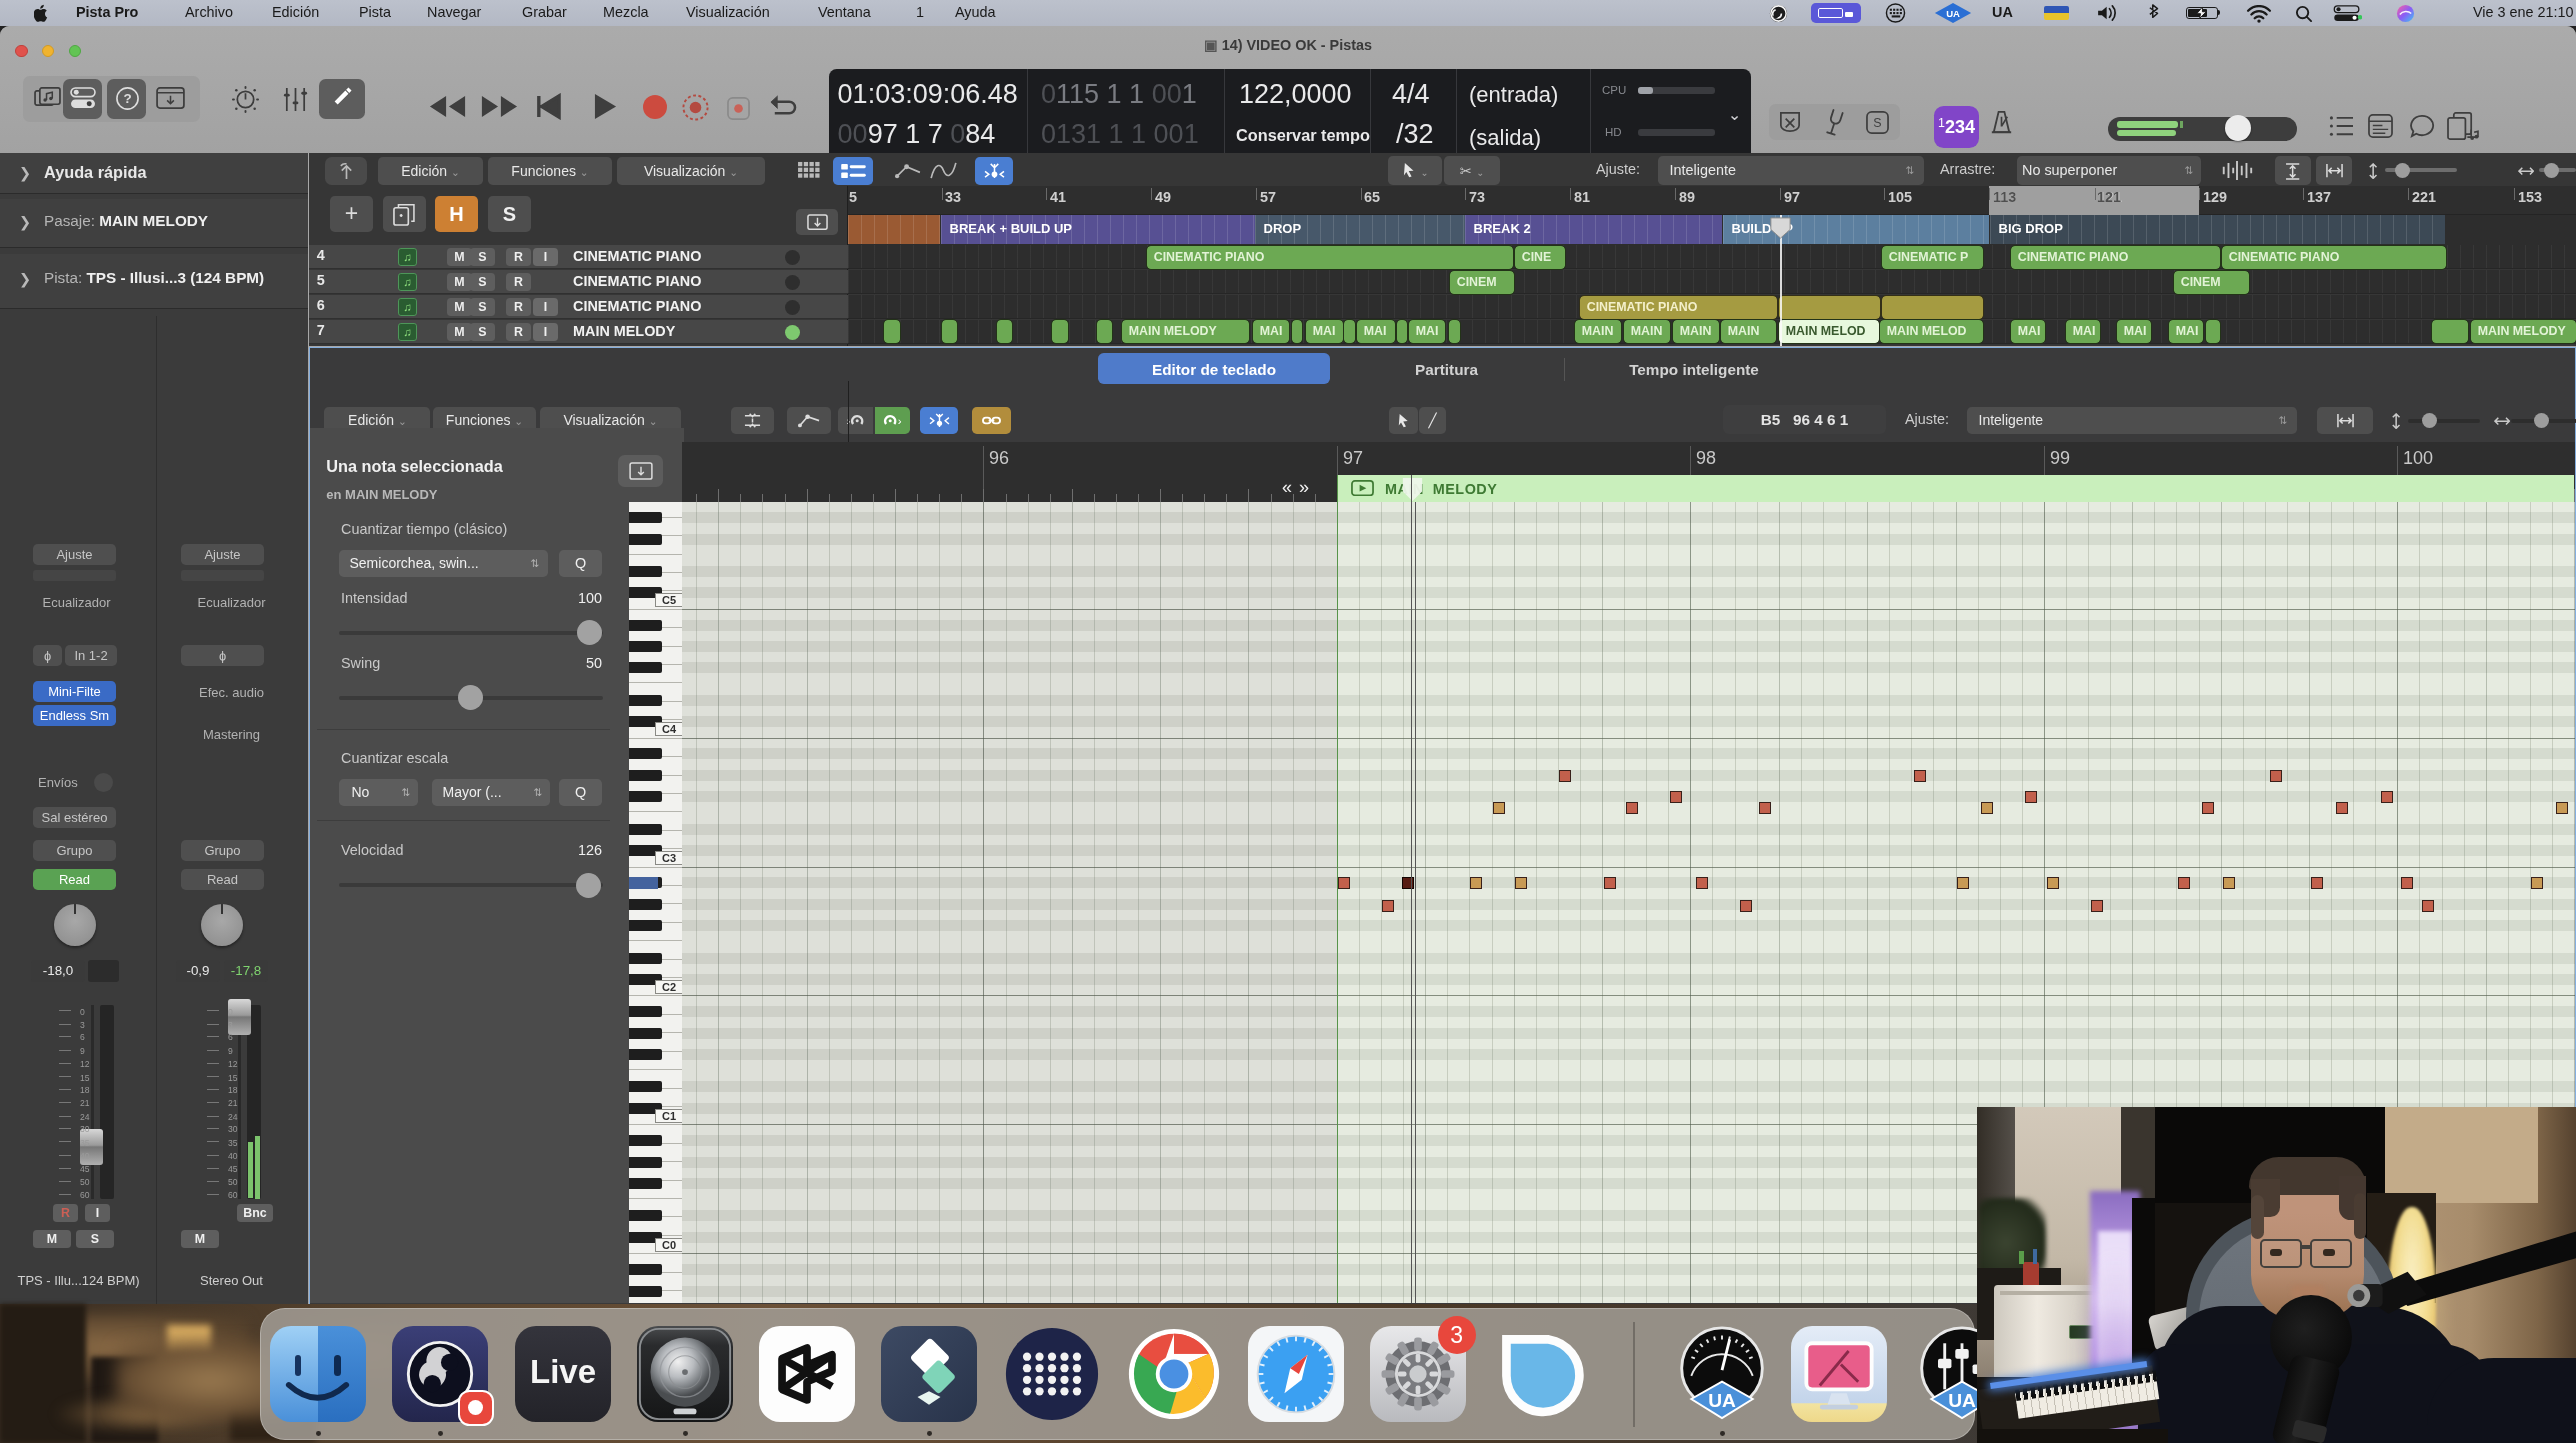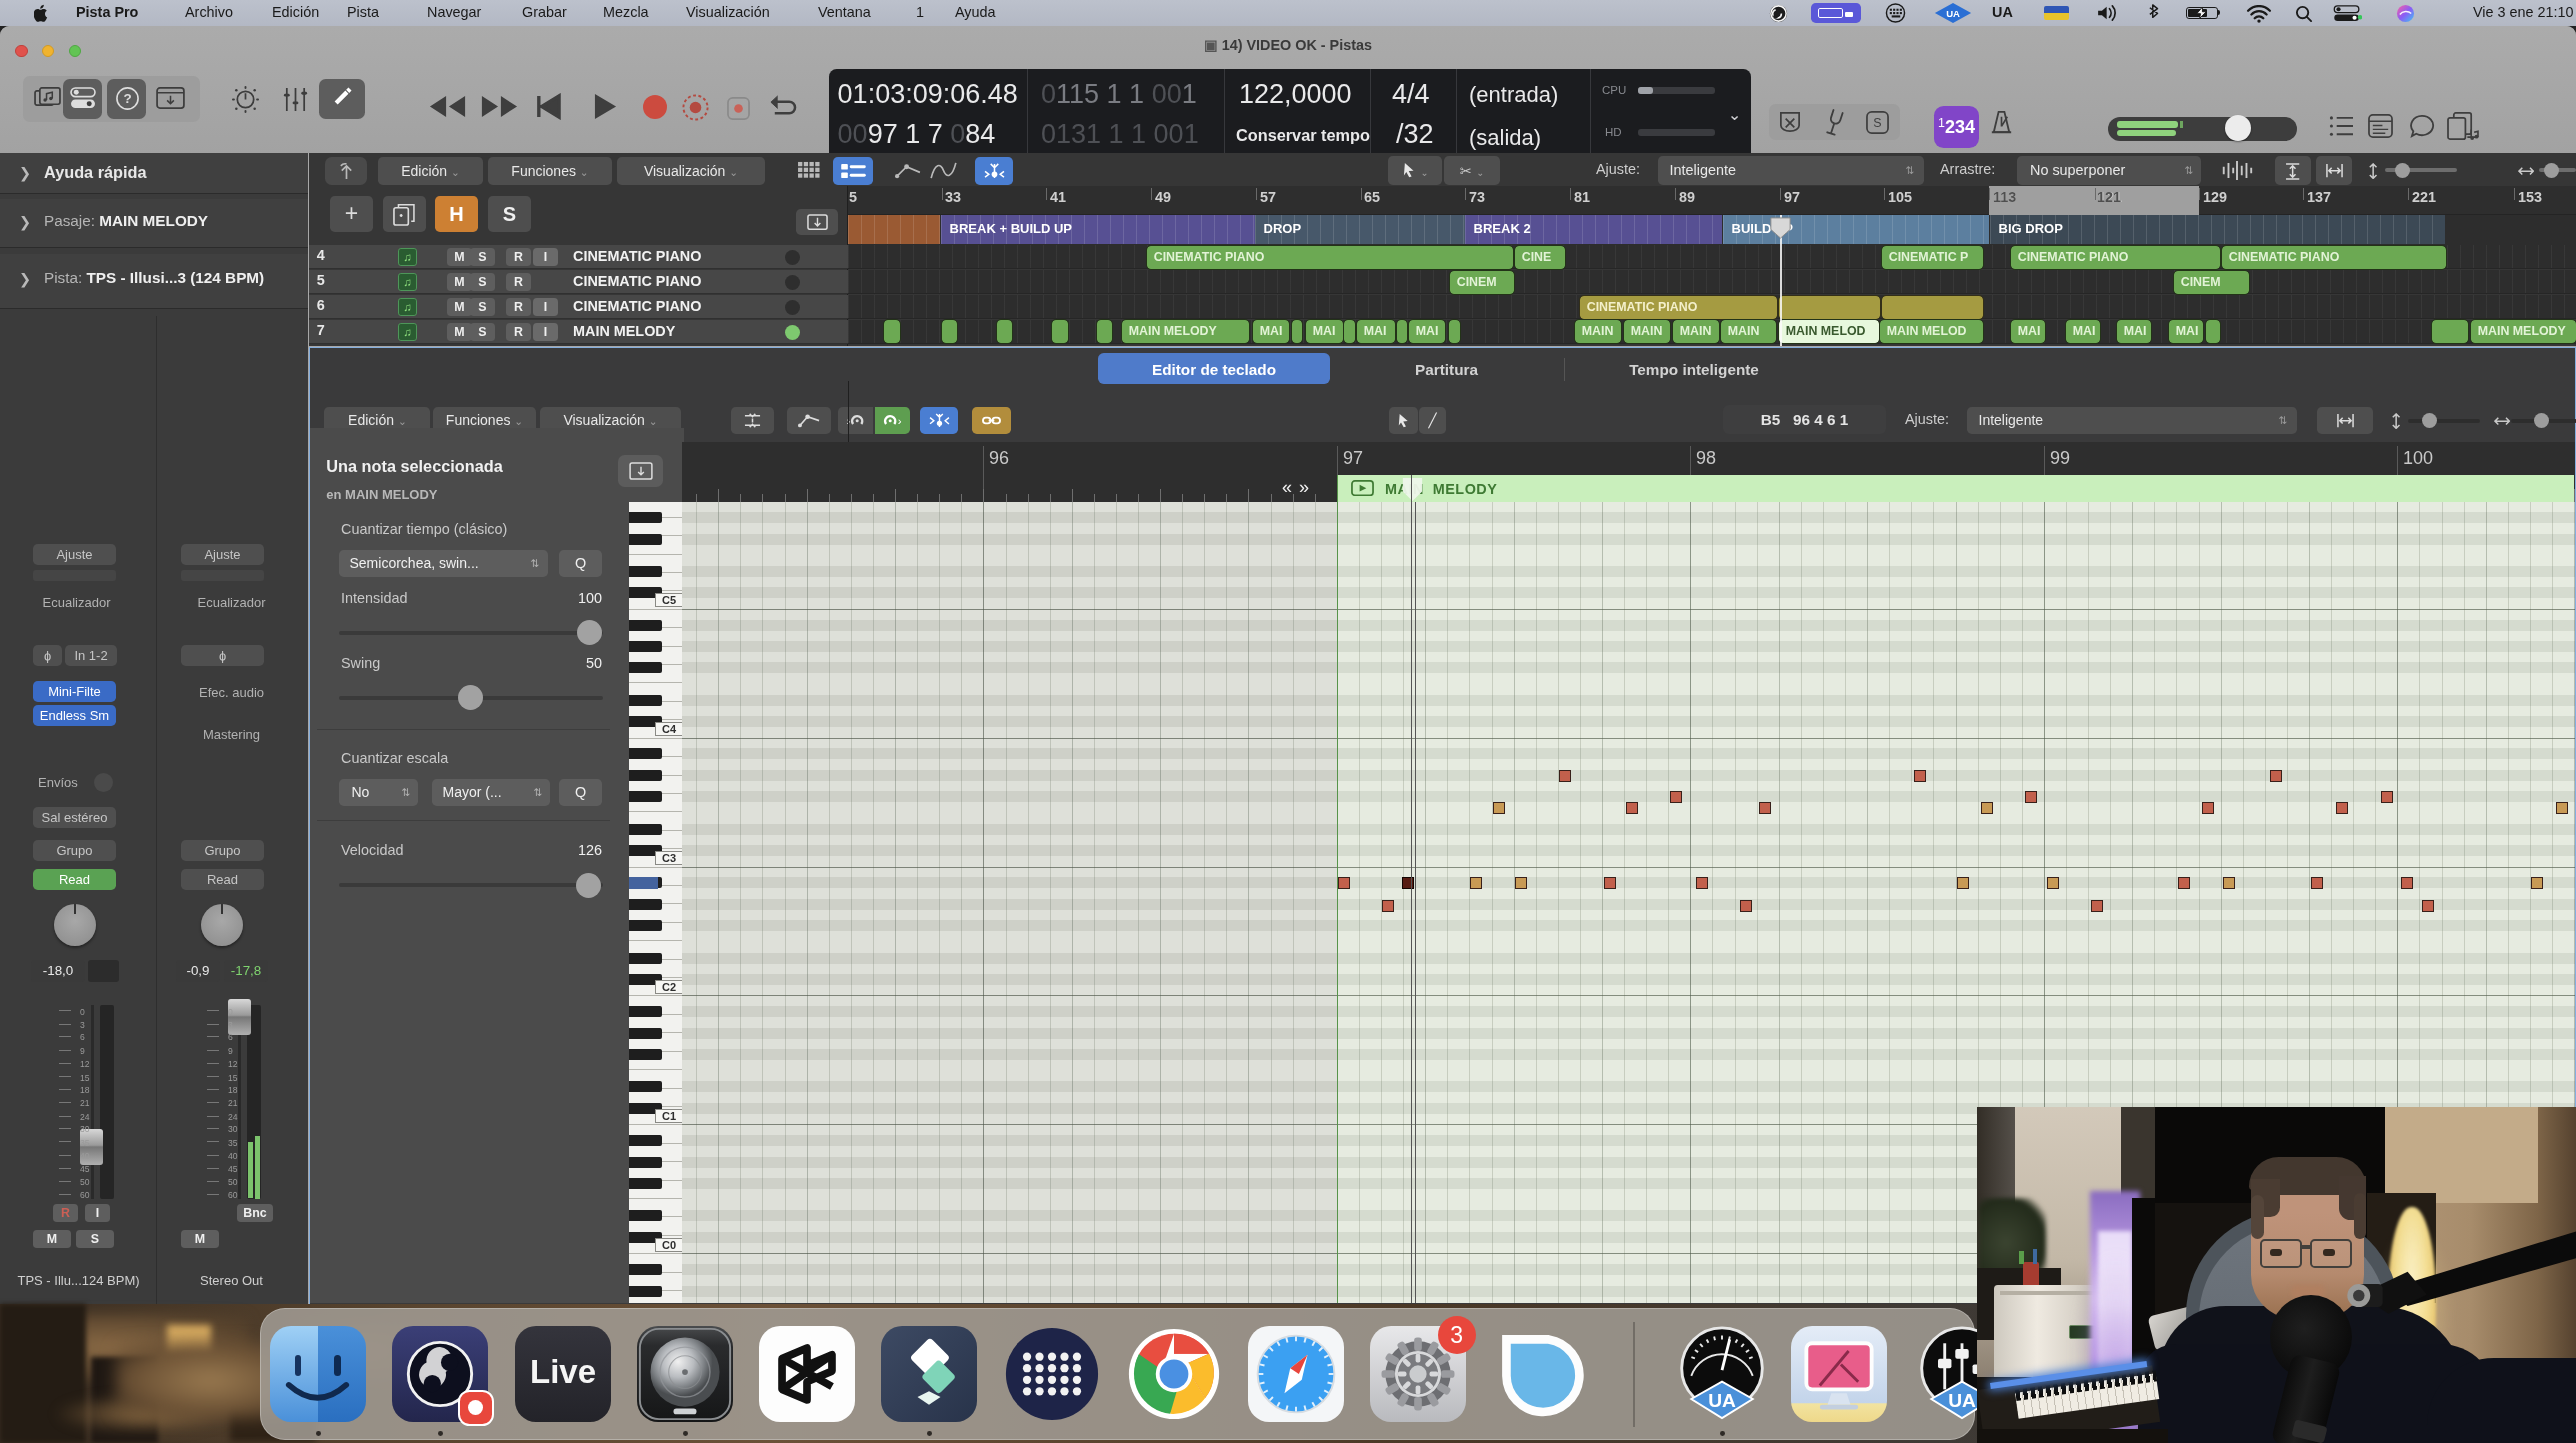--- a/index.html
+++ b/index.html
@@ -53,21 +53,21 @@
 </style>
 </head>
 <body>
 <div id="menubar">
   <svg class="abs" style="left:34px;top:3.8px" width="15.3" height="18" viewBox="0 0 16 19">
       <path fill="#1a1a1a" d="M11.3 4.6c.8-1 1.4-2.3 1.2-3.6-1.1.1-2.5.8-3.3 1.7-.7.8-1.4 2.2-1.2 3.4 1.3.1 2.5-.6 3.3-1.5zm1.2 1.9c-1.8-.1-3.3 1-4.2 1-.9 0-2.2-1-3.6-1-1.9 0-3.6 1.1-4.5 2.8-1.9 3.3-.5 8.3 1.4 11 .9 1.3 2 2.8 3.4 2.7 1.4-.1 1.9-.9 3.5-.9s2.1.9 3.6.9c1.5 0 2.4-1.3 3.3-2.7 1-1.5 1.5-3 1.5-3.1-.1 0-2.9-1.1-2.9-4.4 0-2.7 2.2-4 2.3-4.1-1.2-1.9-3.2-2.1-3.8-2.2z" transform="scale(0.82)"></path>
     </svg>
   <div class="mi" style="left:76px;font-weight:bold">Pista Pro</div>
   <div class="mi" style="left:185px">Archivo</div>
   <div class="mi" style="left:272px">Edición</div>
-  <div class="mi" style="left:347px">Pista</div>
+  <div class="mi" style="left:359px">Pista</div>
   <div class="mi" style="left:427px">Navegar</div>
   <div class="mi" style="left:522px">Grabar</div>
   <div class="mi" style="left:603px">Mezcla</div>
   <div class="mi" style="left:686px">Visualización</div>
   <div class="mi" style="left:818px">Ventana</div>
   <div class="mi" style="left:916px">1</div>
   <div class="mi" style="left:955px">Ayuda</div>
   
   <svg class="abs" style="left:1768px;top:2.9px" width="21" height="21" viewBox="0 0 22 22">
       <circle cx="11" cy="11" r="9" fill="#1c1c1c"></circle>
@@ -481,21 +481,21 @@
         <circle cx="12" cy="13" r="3" fill="#fff"></circle>
       </svg>
 
     <div class="pill" style="left:1079px;top:2.9px;width:54px;height:29px;line-height:29px"><svg width="14.4" height="16.3" viewBox="0 0 15 17" style="vertical-align:-2.9px">
           <path d="M3 1l9 8-5 .5 3 5.5-2.5 1-3-5.5L2 14z" fill="#e8e8e8"></path>
         </svg> <span style="font-size:9.6px;color:#9a9a9a">⌄</span></div>
     <div class="pill" style="left:1135px;top:2.9px;width:56px;height:29px;line-height:29px"><span style="font-size:14.4px">✂</span> <span style="font-size:9.6px;color:#9a9a9a">⌄</span></div>
     <div class="abs" style="left:1287px;top:7.7px;color:#cdcdcd;font-size:14.4px">Ajuste:</div>
     <div class="pill" style="left:1349px;top:2.9px;width:266px;height:29px;text-align:left;line-height:29px;font-size:14.4px;color:#e8e8e8"><span style="padding-left:11.5px">Inteligente</span><span style="position:absolute;right:9.6px;color:#9a9a9a;font-size:10.5px">⇅</span></div>
     <div class="abs" style="left:1631px;top:7.7px;color:#cdcdcd;font-size:14.4px">Arrastre:</div>
-    <div class="pill" style="left:1708px;top:2.9px;width:184px;height:29px;text-align:left;line-height:29px;font-size:14.4px;color:#e8e8e8"><span style="padding-left:13px">No superponer</span><span style="position:absolute;right:7.7px;color:#9a9a9a;font-size:10.5px">⇅</span></div>
+    <div class="pill" style="left:1708px;top:2.9px;width:184px;height:29px;text-align:left;line-height:29px;font-size:14.4px;color:#e8e8e8"><span style="padding-left:5px">No superponer</span><span style="position:absolute;right:7.7px;color:#9a9a9a;font-size:10.5px">⇅</span></div>
     <svg class="abs" style="left:1910px;top:5.7px" width="36" height="23" viewBox="0 0 38 24">
         <g stroke="#c9c9c9" stroke-width="2">
           <path d="M5 8v8M10 4v16M15 9v6M19 2v20M24 7v10M29 4v16M34 9v6"></path>
         </g>
       </svg>
     <div class="pill" style="left:1966px;top:2.9px;width:36px;height:29px;line-height:29px"><svg width="15.3" height="17" viewBox="0 0 16 18" style="vertical-align:-3.8px">
           <path d="M1 1h14M1 17h14M8 4v10M5 6l3-3 3 3M5 12l3 3 3-3" stroke="#dcdcdc" stroke-width="1.6" fill="none"></path>
         </svg></div>
     <div class="pill" style="left:2007px;top:2.9px;width:36px;height:29px;line-height:29px"><svg width="17" height="15.3" viewBox="0 0 18 16" style="vertical-align:-2.9px">
           <path d="M1 1v14M17 1v14M4 8h10M6 5l-3 3 3 3M12 5l3 3-3 3" stroke="#dcdcdc" stroke-width="1.6" fill="none"></path>

